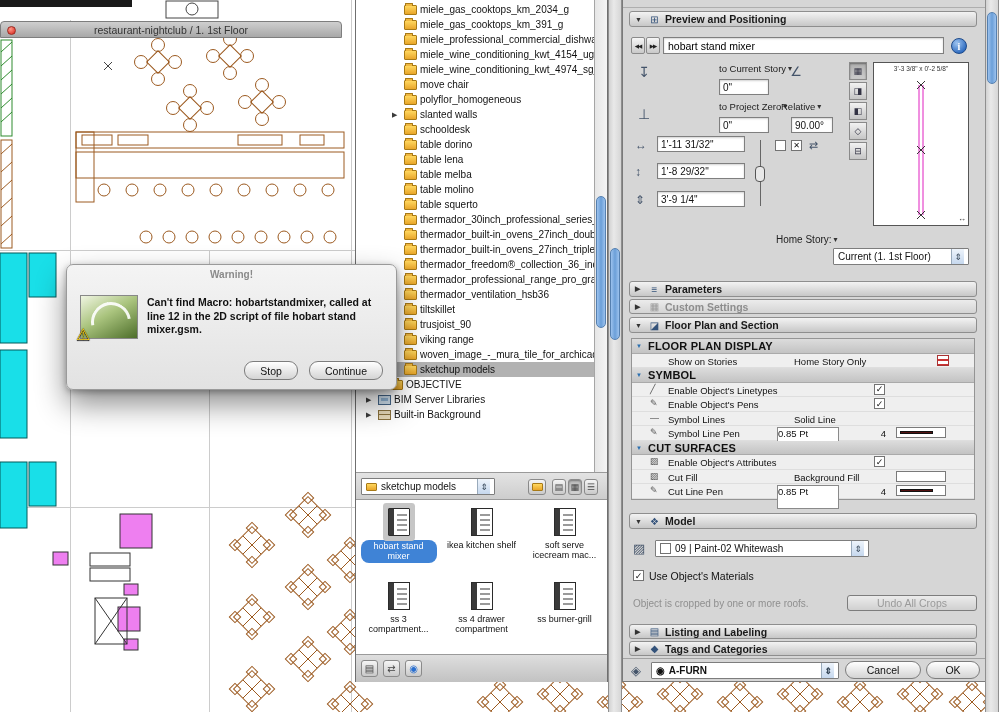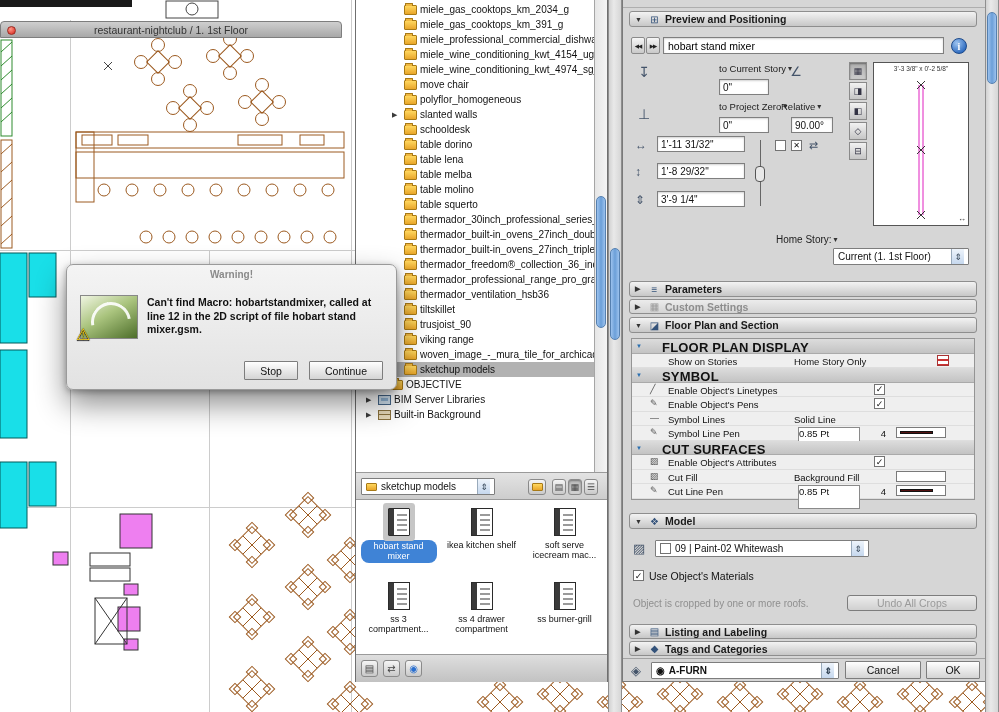--- a/index.html
+++ b/index.html
@@ -101,32 +101,32 @@
 
   
   #fps-table{position:absolute;left:8px;right:10px;top:338px;border:1px solid #949494;background:#efefef}
   .fps-row{position:relative;height:14.5px;border-bottom:1px solid #dedede;font-size:9.5px}
   .fps-row.grp{background:linear-gradient(#dcdcdc,#c3c3c3);font-weight:bold;border-bottom:1px solid #aaa}
   .fps-row.grp::before{content:"▼";position:absolute;left:4px;top:4px;font-size:6px;color:#2a6fb0}
   .fps-icon{position:absolute;left:18px;top:1px;width:14px;color:#555;font-size:9px}
   .ic-lt::before{content:"╱"} .ic-pen::before{content:"✎"} .ic-sl::before{content:"—"}
   .ic-slp::before{content:"✎"} .ic-attr::before{content:"▨"} .ic-fill::before{content:"▨"} .ic-clp::before{content:"✎"}
   .fps-label{position:absolute;left:36px;top:2px}
-  .grp .fps-label{left:30px;top:1px;font-size:13px;letter-spacing:.2px}
+  .grp .fps-label{left:16px;top:1px;font-size:11px;letter-spacing:.2px}
   .fps-value{position:absolute;left:162px;top:2px}
-  .fps-value.vfld{left:166px;top:1px;width:62px;height:24px;background:#fff;border:1px solid #8a8a8a;padding:0 0}
+  .fps-value.vfld{left:145px;top:1px;width:62px;height:24px;background:#fff;border:1px solid #8a8a8a;padding:0 0}
   .fps-check{position:absolute;left:242px;top:1px}
   .fps-pennum{position:absolute;left:236px;top:2px;width:18px;text-align:right}
   .fps-swatch{position:absolute;left:264px;top:1px;width:50px;height:11px;background:#fff;border:1px solid #7a7a7a}
   .fps-swatch::after{content:"";position:absolute;left:3px;top:3px;right:12px;bottom:3px;background:#531111;border:1px solid #111}
   .fps-fillswatch{position:absolute;left:264px;top:1px;width:50px;height:11px;background:#fff;border:1px solid #7a7a7a}
   .fps-storyicon{position:absolute;left:305px;top:1px;width:12px;height:11px;background:#fff;border:1px solid #a33;
     background-image:linear-gradient(#fff 0 3px,#c33 3px 5px,#fff 5px 8px,#c33 8px 10px)}
 
-  .btn{border:1px solid #7d7d7d;border-radius:1px;background:linear-gradient(#ffffff,#d4d4d4);
+  .btn{border:1px solid #7d7d7d;border-radius:9px;background:linear-gradient(#ffffff,#d4d4d4);
     font-size:10.5px;display:flex;align-items:center;justify-content:center;color:#111}
   .btn.disabled{color:#9a9a9a;background:linear-gradient(#ececec,#d0d0d0);border-radius:3px}
 
   #footer-div{position:absolute;left:0;right:0;top:658px;height:1px;background:#a2a2a2}
 
   
   #warning{position:absolute;left:66px;top:264px;width:331px;height:126px;z-index:10;border-radius:7px;
     background:linear-gradient(#f4f4f4,#e2e2e2);border:1px solid #9a9a9a;
     box-shadow:0 14px 30px rgba(0,0,0,.45),0 2px 6px rgba(0,0,0,.3)}
   #warning .wtitle{position:absolute;left:0;right:0;top:4px;text-align:center;font-size:10px;font-weight:bold;color:#8a8a8a}

